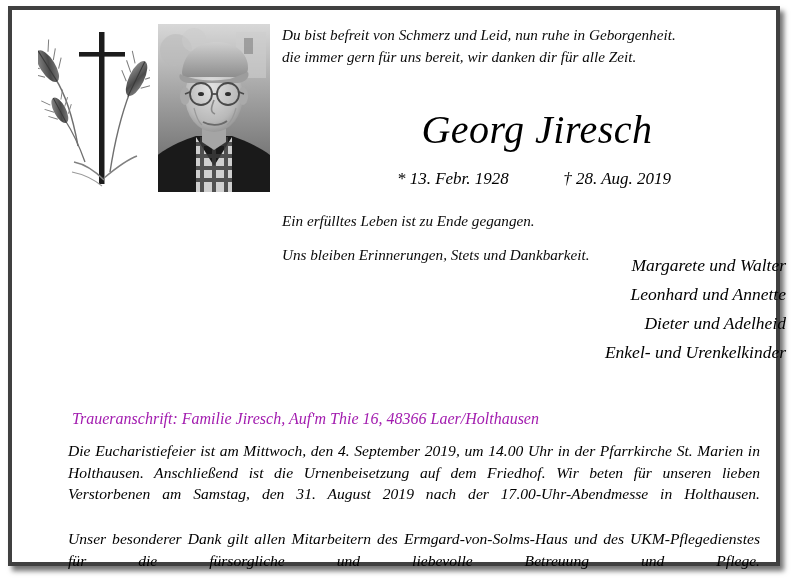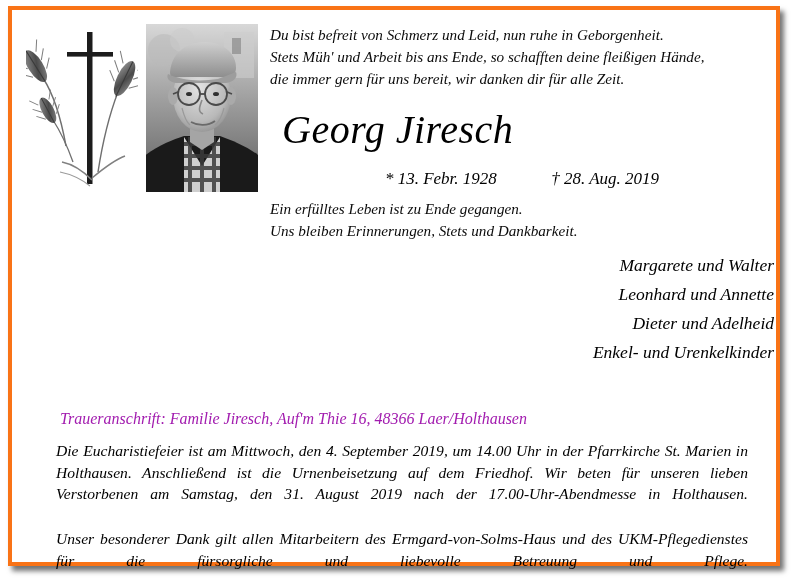--- a/index.html
+++ b/index.html
@@ -15,23 +15,24 @@
   }
 
   
   #obituary-card {
     position: absolute;
     left: 8px;
     top: 6px;
     width: 772px;
     height: 560px;
     background: #ffffff;
-    border: 4px solid #f97316;
+    border: 4px solid #404040;
     box-sizing: border-box;
     box-shadow: 4px 5px 5px rgba(0,0,0,0.55);
+    padding-left: 12px;
   }
 
   #card-inner {
     position: relative;
     width: 100%;
     height: 100%;
   }
 
   
   #cross-wheat-illustration {
@@ -65,24 +66,24 @@
   .verse-line {
     font-style: italic;
     font-size: 15.2px;
     line-height: 22px;
     color: #0a0a0a;
     white-space: nowrap;
   }
 
   #deceased-name {
     position: absolute;
-    left: 270px;
+    left: 261px;
     top: 97px;
     width: 504px;
-    text-align: left;
+    text-align: center;
     font-style: italic;
     font-size: 40px;
     line-height: 46px;
     letter-spacing: 0.5px;
     color: #000000;
   }
 
   #life-dates {
     position: absolute;
     left: 258px;
@@ -102,20 +103,21 @@
     left: 258px;
     top: 188px;
     width: 504px;
   }
   .memorial-line {
     font-style: italic;
     font-size: 15.2px;
     line-height: 22px;
     color: #0a0a0a;
     white-space: nowrap;
+    margin-top: 12px;
   }
 
   #survivors-list {
     position: absolute;
     left: 258px;
     top: 241px;
     width: 504px;
     text-align: right;
   }
   .survivor-line {
@@ -277,21 +279,20 @@
 
         <path d="M45 98 C 52 102, 62 102, 69 97" stroke="#6a6a6a" stroke-width="1.8" fill="none"></path>
 
         <path d="M36 84 C 38 92, 40 98, 44 101" stroke="#9a9a9a" stroke-width="1.2" fill="none"></path>
         <path d="M78 84 C 76 92, 73 98, 69 101" stroke="#9a9a9a" stroke-width="1.2" fill="none"></path>
       </svg>
     </div>
 
     <div id="verse-block">
       <div class="verse-line">Du bist befreit von Schmerz und Leid, nun ruhe in Geborgenheit.</div>
-      <div class="verse-line">Stets Müh' und Arbeit bis ans Ende, so schafften deine fleißigen Hände,</div>
       <div class="verse-line">die immer gern für uns bereit, wir danken dir für alle Zeit.</div>
     </div>
 
     <div id="deceased-name">Georg Jiresch</div>
 
     <div id="life-dates">
       <span>*</span>
       <span>13. Febr. 1928</span>
       <span class="date-sep"></span>
       <span>†</span>

